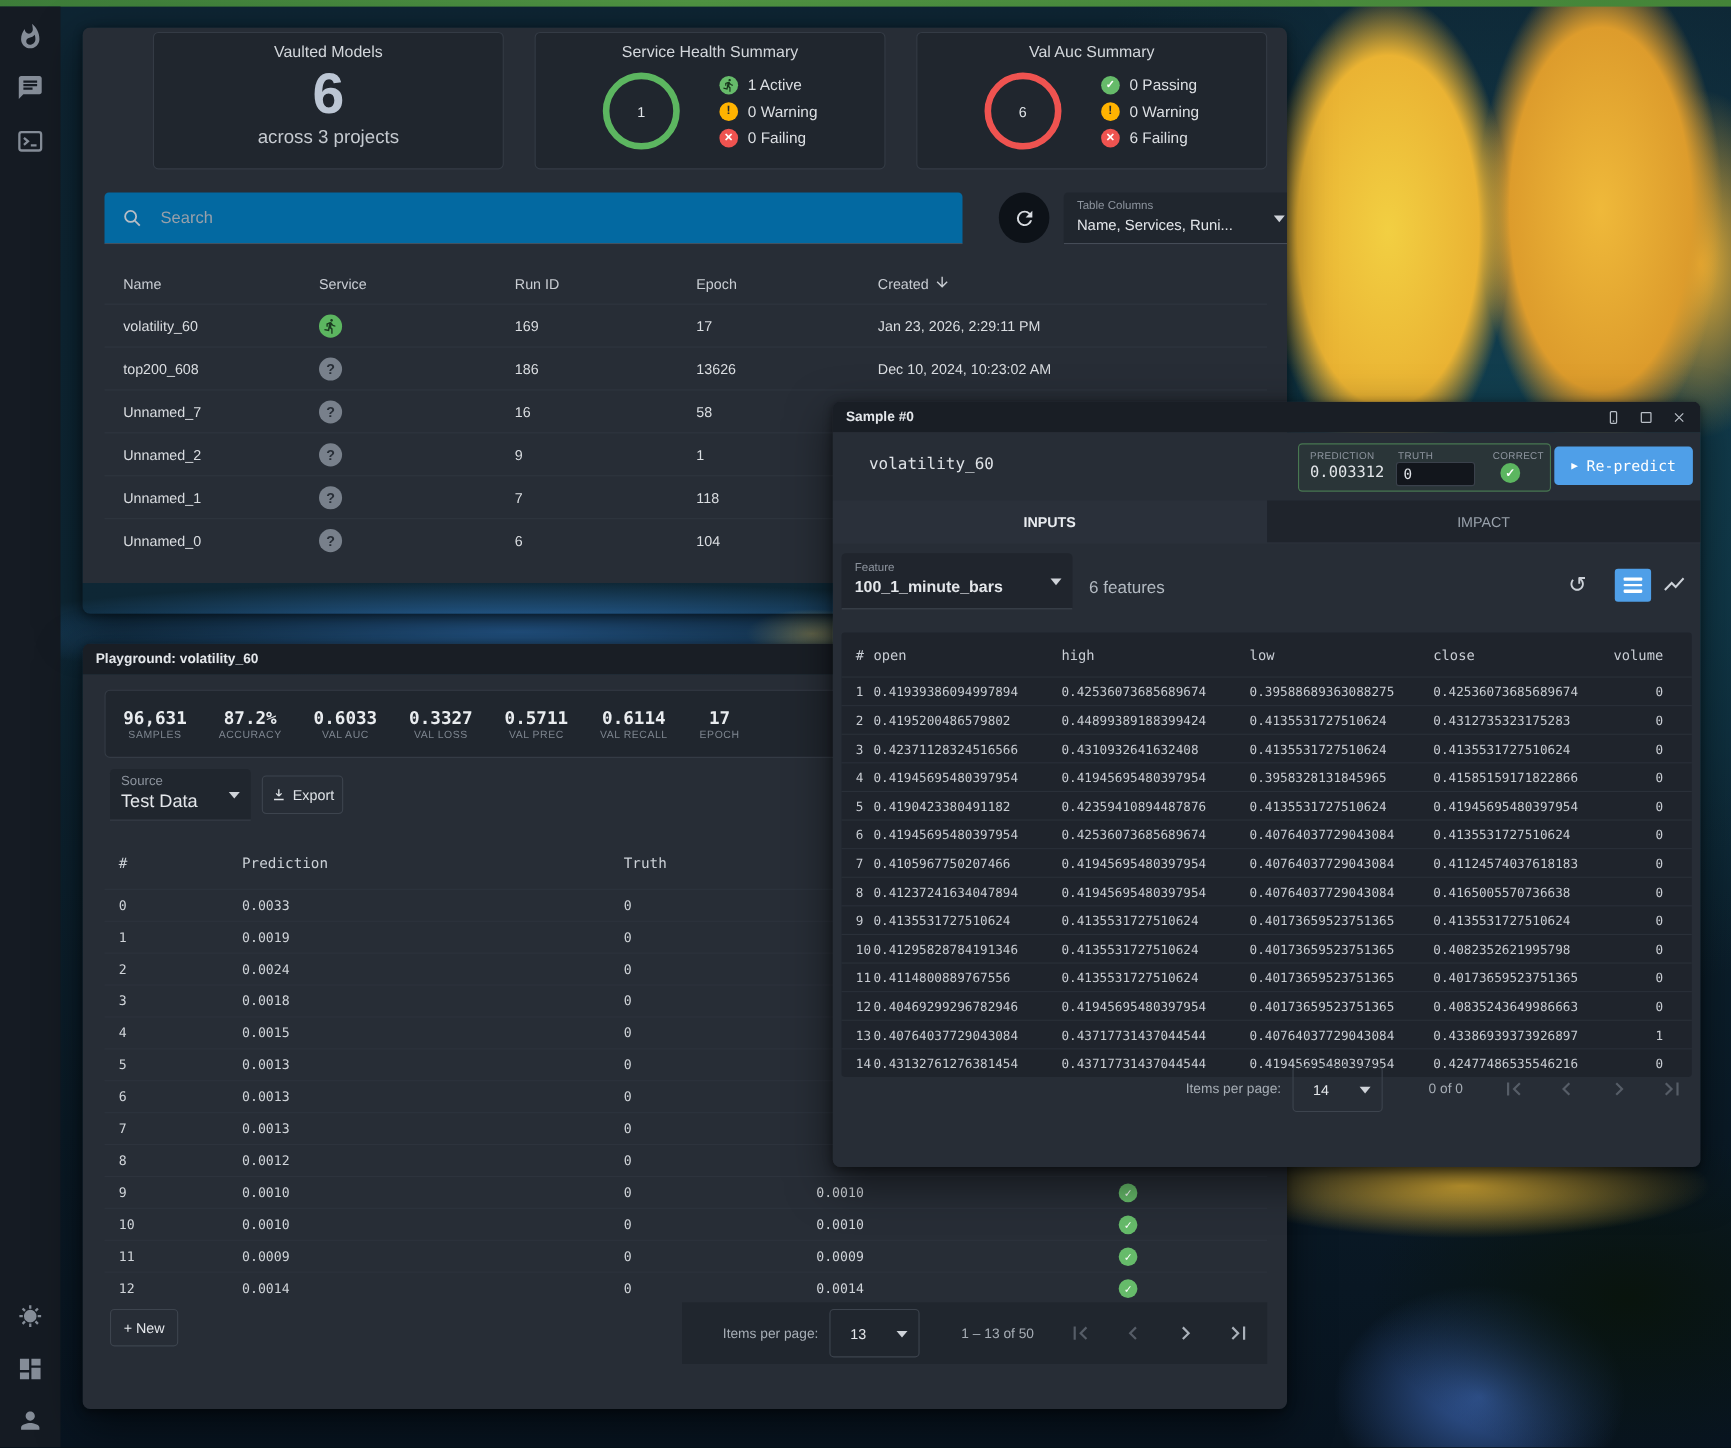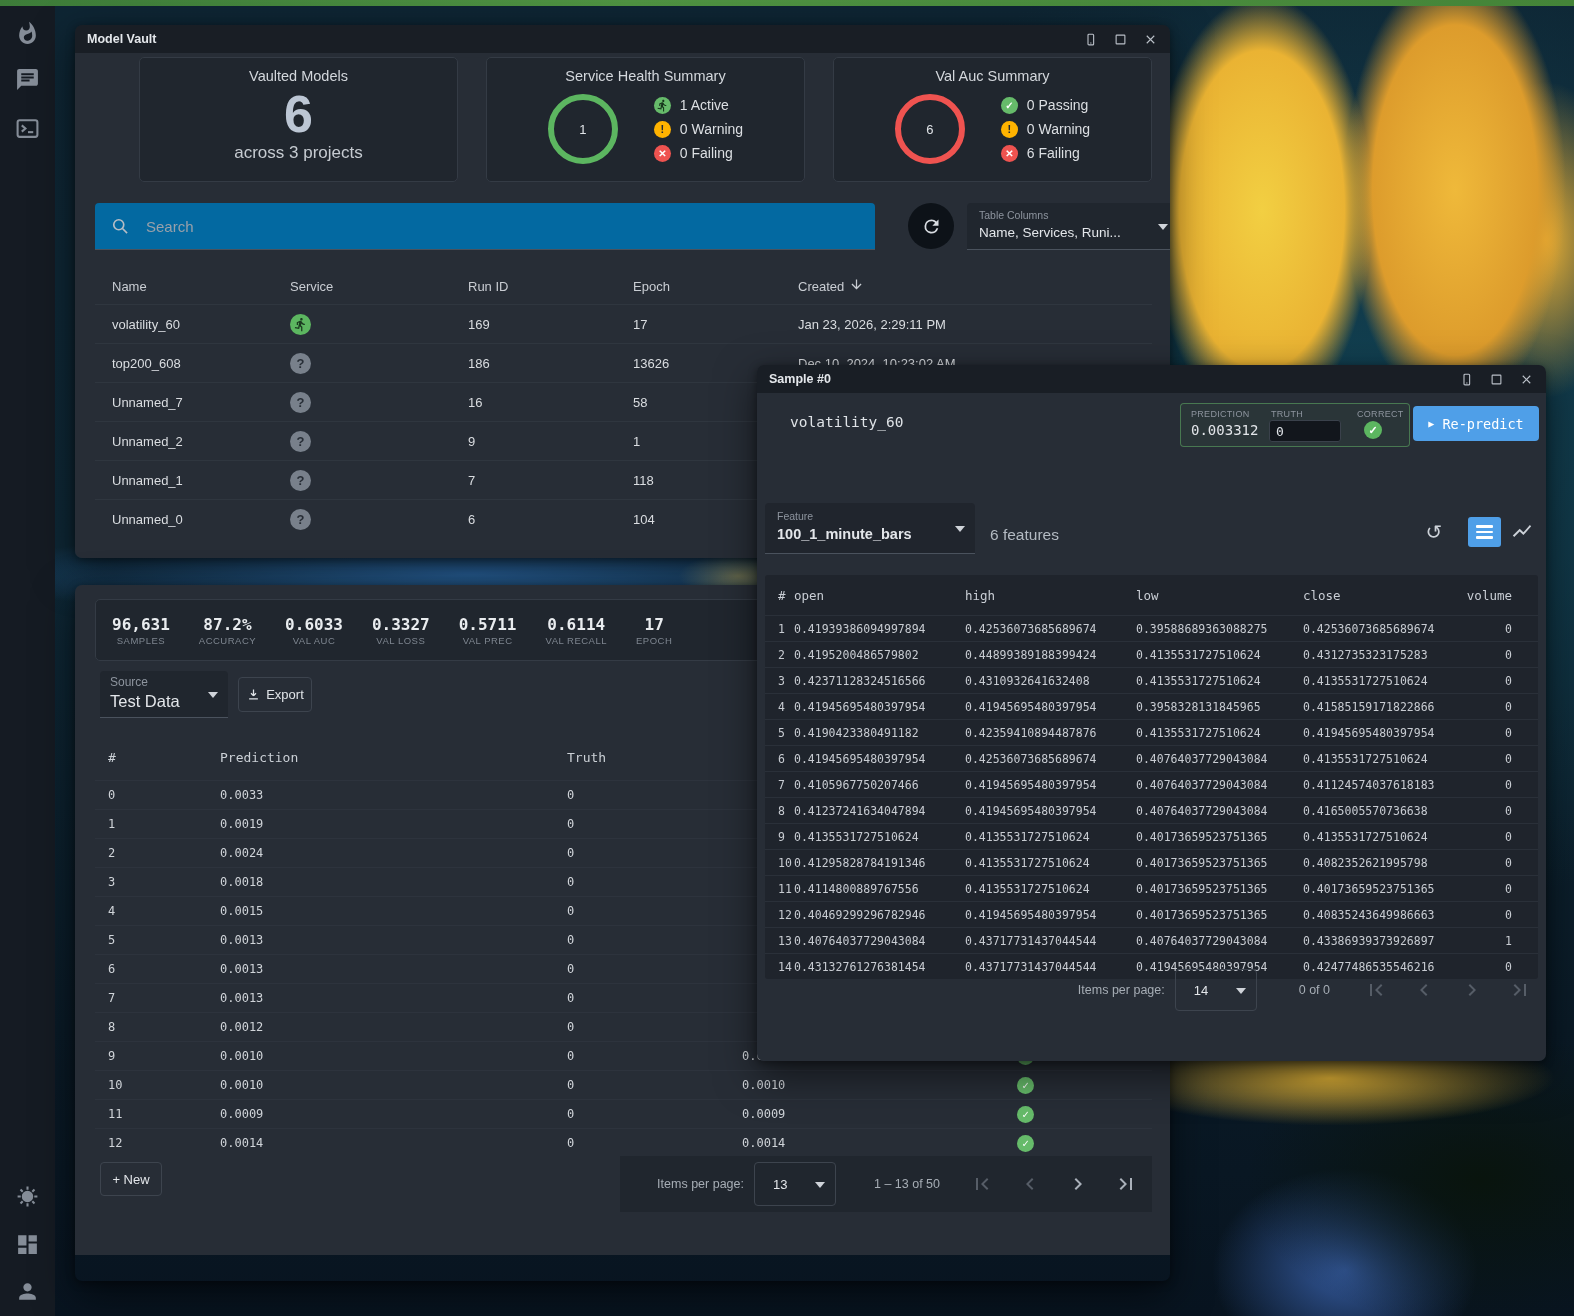--- a/index.html
+++ b/index.html
@@ -208,35 +208,20 @@
         </svg>
     </button>
     <button class="side-ic" style="top:1273px">
       <svg viewBox="0 0 24 24">
           <path d="M12 12c2.2 0 4-1.8 4-4s-1.8-4-4-4-4 1.8-4 4 1.8 4 4 4zm0 2c-2.7 0-8 1.3-8 4v2h16v-2c0-2.7-5.3-4-8-4z"></path>
         </svg>
     </button>
   </aside>
 
   <section class="window" id="mv">
-    <div class="titlebar">
-      <span class="title">Model Vault</span>
-      <span class="win-controls">
-        <button class="wbtn"><svg viewBox="0 0 24 24">
-              <rect x="8" y="3.5" width="9" height="17" rx="1.5"></rect>
-              <path d="M11.5 17.5h2"></path>
-            </svg></button>
-        <button class="wbtn"><svg viewBox="0 0 24 24">
-              <rect x="5" y="5" width="14" height="14" rx="1"></rect>
-            </svg></button>
-        <button class="wbtn"><svg viewBox="0 0 24 24">
-              <path d="M6 6l12 12M18 6L6 18"></path>
-            </svg></button>
-      </span>
-    </div>
     <div class="winbody">
       <div class="cards">
         <div class="card">
           <div class="card-title">Vaulted Models</div>
           <div class="big-num">6</div>
           <div class="card-sub">across 3 projects</div>
         </div>
         <div class="card">
           <div class="card-title">Service Health Summary</div>
           <div class="card-flex">
@@ -363,20 +348,35 @@
               <span>6</span>
               <span>104</span>
               <span></span>
             </div>
           </div>
       </div>
     </div>
   </section>
 
   <section class="window" id="pg">
+    <div class="titlebar">
+      <span class="title">Playground: volatility_60</span>
+      <span class="win-controls">
+        <button class="wbtn"><svg viewBox="0 0 24 24">
+              <rect x="8" y="3.5" width="9" height="17" rx="1.5"></rect>
+              <path d="M11.5 17.5h2"></path>
+            </svg></button>
+        <button class="wbtn"><svg viewBox="0 0 24 24">
+              <rect x="5" y="5" width="14" height="14" rx="1"></rect>
+            </svg></button>
+        <button class="wbtn"><svg viewBox="0 0 24 24">
+              <path d="M6 6l12 12M18 6L6 18"></path>
+            </svg></button>
+      </span>
+    </div>
     <div class="winbody">
       <div class="stats-card" id="pg-stats">
           <div class="stat">
             <div class="stat-val">96,631</div>
             <div class="stat-lab">SAMPLES</div>
           </div>
           <div class="stat">
             <div class="stat-val">87.2%</div>
             <div class="stat-lab">ACCURACY</div>
           </div>
@@ -570,20 +570,24 @@
         <input class="truth-input" value="0" style="">
         <span class="pb-lab" style="left:176px">CORRECT</span>
         <span class="correct-check">✓</span>
       </div>
 
       <button class="repredict">
         <span class="play">▶</span>
         <span>Re-predict</span>
       </button>
 
+      <div class="sm-tabs">
+        <div class="sm-tab active">INPUTS</div>
+        <div class="sm-tab inactive">IMPACT</div>
+      </div>
 
       <div class="select-box" id="sm-feature">
         <span class="sel-label">Feature</span>
         <span class="sel-value">100_1_minute_bars</span>
         <span class="caret"></span>
       </div>
       <span class="feat-count">6 features</span>
       <button class="hist-btn">↺</button>
       <button class="list-btn">
           <i></i>

